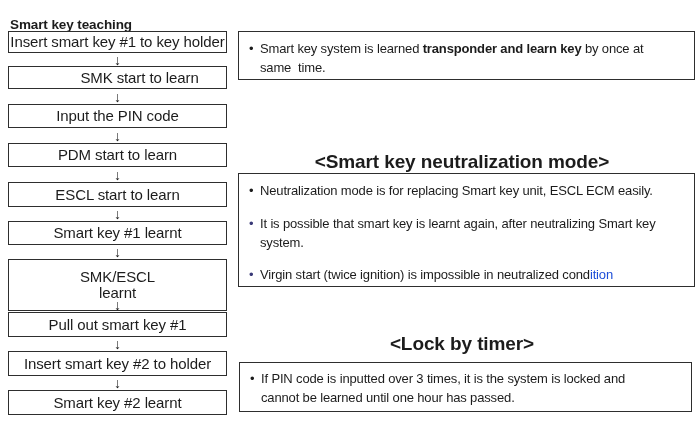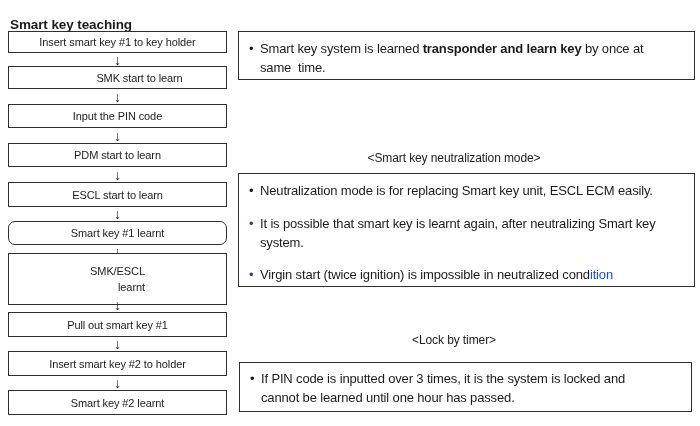--- a/index.html
+++ b/index.html
@@ -9,21 +9,21 @@
     font-family: "Liberation Sans", sans-serif;
   }
   .title {
     position: absolute; left: 10px; top: 17px;
     font-size: 13.5px; font-weight: bold; letter-spacing: -0.1px;
   }
   .flow-box {
     position: absolute; left: 8px; width: 219px; box-sizing: border-box;
     border: 1px solid #2e2e2e; background: #ffffff;
     display: flex; align-items: center; justify-content: center;
-    text-align: right; font-size: 11px; line-height: 16px;
+    text-align: center; font-size: 15px; line-height: 16px;
     letter-spacing: -0.1px; white-space: pre-line;
   }
   .flow-arrow {
     position: absolute; left: 8px; width: 219px;
     display: flex; align-items: center; justify-content: center;
     font-weight: bold; font-size: 14px; color: #1a1a1a; line-height: 1;
   }
   .note-box {
     position: absolute; box-sizing: border-box;
     border: 1px solid #2e2e2e; background: #ffffff;
@@ -32,44 +32,44 @@
   }
   .bullet-row { display: flex; align-items: flex-start; }
   .bullet-marker { flex: none; width: 11px; }
   .bullet-text { flex: 1; white-space: pre-wrap; }
   .gap14 { margin-top: 14px; }
   .gap13 { margin-top: 13px; }
   .b { font-weight: bold; }
   .blue { color: #1d4ed8; }
   .navy { color: #3a3a78; }
   .section-heading {
-    position: absolute; left: 226px; width: 456px; text-align: center;
-    font-weight: normal; font-size: 12px; letter-spacing: -0.1px;
+    position: absolute; left: 234px; width: 456px; text-align: center;
+    font-weight: bold; font-size: 19px; letter-spacing: -0.1px;
   }
 </style>
 </head>
 <body>
 
 <div class="canvas">
 
   <div class="title">Smart key teaching</div>
 
   <div class="flow-box" style="top:31px;height:22px;">Insert smart key #1 to key holder</div>
   <div class="flow-arrow" style="top:53px;height:13px;">↓</div>
   <div class="flow-box" style="top:66px;height:23px;padding-left:44px;">SMK start to learn</div>
   <div class="flow-arrow" style="top:89px;height:15px;">↓</div>
   <div class="flow-box" style="top:104px;height:24px;">Input the PIN code</div>
   <div class="flow-arrow" style="top:128px;height:15px;">↓</div>
   <div class="flow-box" style="top:143px;height:24px;">PDM start to learn</div>
   <div class="flow-arrow" style="top:167px;height:15px;">↓</div>
   <div class="flow-box" style="top:182px;height:25px;">ESCL start to learn</div>
   <div class="flow-arrow" style="top:207px;height:14px;">↓</div>
-  <div class="flow-box" style="top:221px;height:24px;border-radius:7px;">Smart key #1 learnt</div>
+  <div class="flow-box" style="top:221px;height:24px;">Smart key #1 learnt</div>
   <div class="flow-arrow" style="top:245px;height:14px;">↓</div>
-  <div class="flow-box" style="top:253px;height:52px;">SMK/ESCL
+  <div class="flow-box" style="top:259px;height:52px;">SMK/ESCL
 learnt</div>
   <div class="flow-arrow" style="top:298px;height:14px;">↓</div>
   <div class="flow-box" style="top:312px;height:25px;">Pull out smart key #1</div>
   <div class="flow-arrow" style="top:337px;height:14px;">↓</div>
   <div class="flow-box" style="top:351px;height:25px;">Insert smart key #2 to holder</div>
   <div class="flow-arrow" style="top:376px;height:14px;">↓</div>
   <div class="flow-box" style="top:390px;height:25px;">Smart key #2 learnt</div>
 
   <div class="note-box" style="left:238px;top:31px;width:457px;height:49px;">
     <div class="bullet-row">

